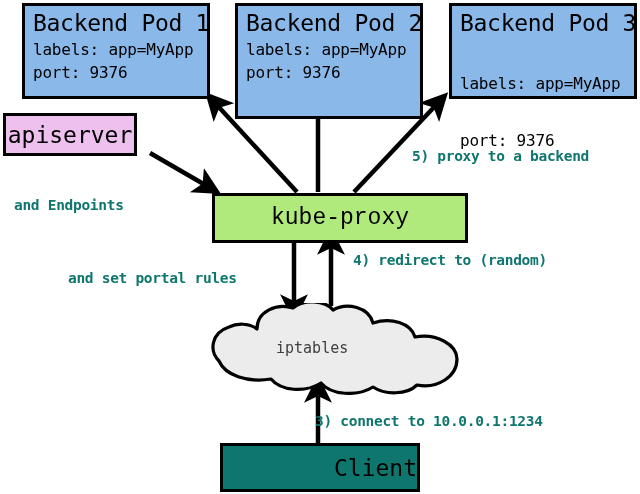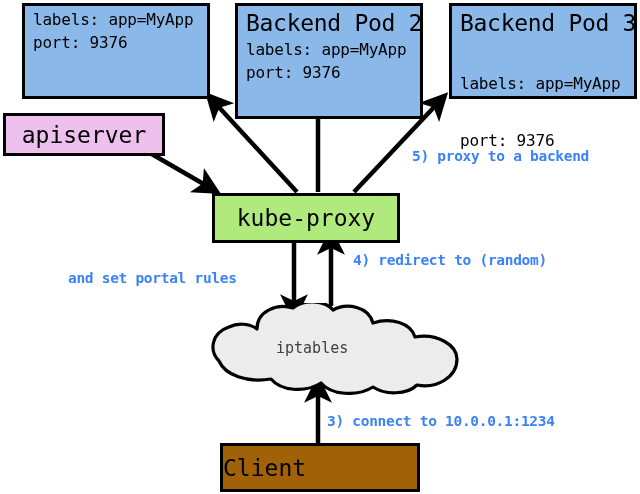--- a/index.html
+++ b/index.html
@@ -57,22 +57,22 @@
     background: #b0ea7d;
     align-items: center;
   }
   .kubeproxy-label {
     font-size: 23px;
     line-height: 26px;
     color: #000;
     white-space: nowrap;
   }
   .client-box {
-    background: #a16207;
-    align-items: flex-start;
+    background: #0f766e;
+    align-items: flex-end;
   }
   .client-label {
     font-size: 23px;
     line-height: 26px;
     color: #000;
     white-space: nowrap;
   }
   .cloud-wrap {
     position: absolute;
     z-index: 2;
@@ -83,21 +83,21 @@
     color: #404040;
     white-space: nowrap;
     z-index: 4;
   }
   .step-label {
     position: absolute;
     font-family: "DejaVu Sans Mono", monospace;
     font-weight: bold;
     font-size: 14.5px;
     line-height: 21px;
-    color: #3b82f6;
+    color: #0f766e;
     white-space: nowrap;
     z-index: 5;
     letter-spacing: -0.3px;
   }
   svg.arrows {
     position: absolute;
     left: 0;
     top: 0;
     width: 640px;
     height: 494px;
@@ -159,50 +159,52 @@
                C172,94 146,92 136,80
                C120,90 96,88 86,76
                C62,80 40,72 34,58
                C24,48 26,30 44,24
                C52,20 64,20 72,26 Z" fill="#ececec" stroke="#000000" stroke-width="3.2" stroke-linejoin="round"></path>
     </svg>
   </div>
   <div class="cloud-label" style="left:276px; top:339px;">iptables</div>
 
   <div class="node pod-box" style="left:22px; top:3px; width:188px; height:96px;">
+    <div class="pod-title">Backend Pod 1</div>
     <div class="pod-line">labels: app=MyApp</div>
     <div class="pod-line">port: 9376</div>
   </div>
 
   <div class="node pod-box" style="left:235px; top:3px; width:188px; height:116px;">
     <div class="pod-title">Backend Pod 2</div>
     <div class="pod-line">labels: app=MyApp</div>
     <div class="pod-line">port: 9376</div>
   </div>
 
   <div class="node pod-box" style="left:449px; top:3px; width:188px; height:96px;gap:34px;">
     <div class="pod-title">Backend Pod 3</div>
     <div class="pod-line">labels: app=MyApp</div>
     <div class="pod-line">port: 9376</div>
   </div>
 
-  <div class="node apiserver-box" style="left:3px; top:113px; width:162px; height:43px;">
+  <div class="node apiserver-box" style="left:3px; top:113px; width:134px; height:43px;">
     <div class="apiserver-label">apiserver</div>
   </div>
 
-  <div class="node kubeproxy-box" style="left:212px; top:193px; width:188px; height:50px;">
+  <div class="node kubeproxy-box" style="left:212px; top:193px; width:256px; height:50px;font-family:Liberation Mono, monospace;">
     <div class="kubeproxy-label">kube-proxy</div>
   </div>
 
   <div class="node client-box" style="left:220px; top:443px; width:200px; height:49px;">
     <div class="client-label">Client</div>
   </div>
 
+  <div class="step-label" style="left:14px; top:195px;">and Endpoints</div>
 
   <div class="step-label" style="left:68px; top:268px;">and set portal rules</div>
 
-  <div class="step-label" style="left:327px; top:411px;">3) connect to 10.0.0.1:1234</div>
+  <div class="step-label" style="left:315px; top:411px;">3) connect to 10.0.0.1:1234</div>
 
   <div class="step-label" style="left:353px; top:250px;">4) redirect to (random)</div>
 
   <div class="step-label" style="left:412px; top:146px;">5) proxy to a backend</div>
 
 </div>
 
 </body></html>

